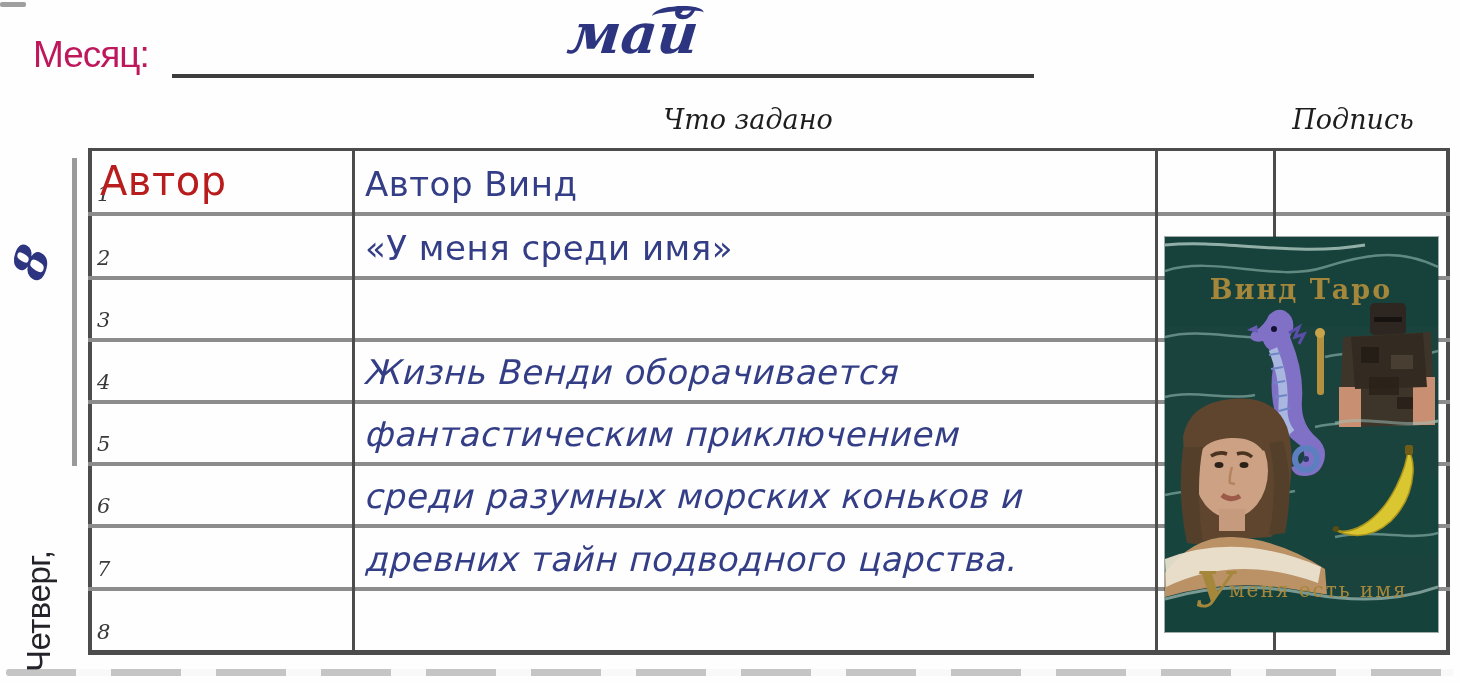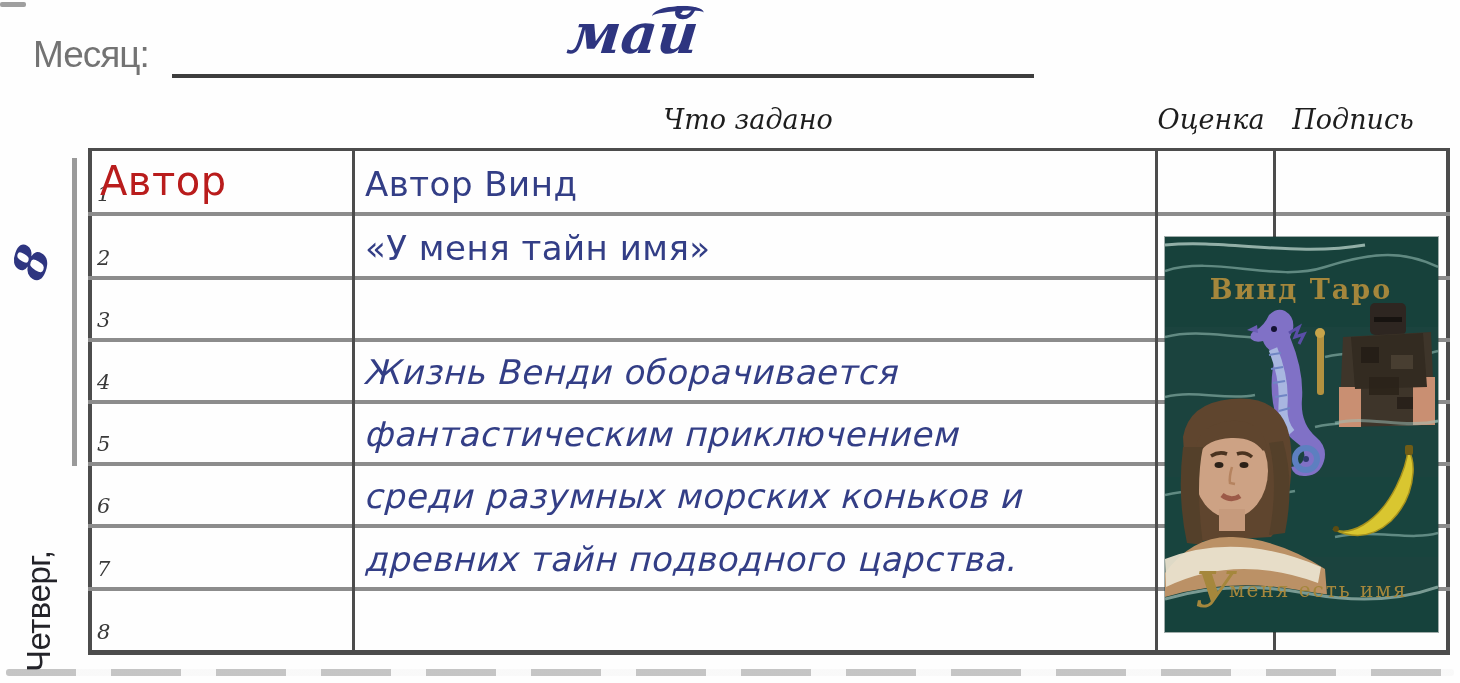--- a/index.html
+++ b/index.html
@@ -1,20 +1,20 @@
 <!DOCTYPE html>
 <html><head>
 <meta charset="utf-8">
 <style>
   html,body{margin:0;padding:0;background:#ffffff;}
   #page{position:relative;width:1460px;height:683px;background:#fefefe;overflow:hidden;
         font-family:"Liberation Sans",sans-serif;}
 
   
-  .month-label{position:absolute;left:33px;top:34px;font-size:37px;color:#737373;
+  .month-label{position:absolute;left:33px;top:34px;font-size:37px;color:#be185d;
                letter-spacing:-1px;}
   .month-line{position:absolute;left:172px;top:74px;width:862px;height:4px;background:#3d3d3d;}
   .month-value{position:absolute;left:568px;top:0px;font-family:"DejaVu Serif",serif;
                font-style:italic;font-weight:bold;font-size:56px;color:#2e3580;
                transform:skewX(-6deg);}
   .month-tilde{position:absolute;left:652px;top:6px;width:52px;height:12px;
                border-top:5px solid #2e3580;border-radius:60%;transform:rotate(-4deg);}
 
   
   .col-head{position:absolute;top:104px;font-family:"DejaVu Serif",serif;font-style:italic;
@@ -70,21 +70,20 @@
 <body>
 
 <div id="page">
 
   <span class="month-label">Месяц:</span>
   <div class="month-line"></div>
   <span class="month-value">май</span>
   <div class="month-tilde"></div>
 
   <span class="col-head h-task">Что задано</span>
-  <span class="col-head h-grade">Оценка</span>
   <span class="col-head h-sign">Подпись</span>
 
   <div class="day-line"></div>
   <div class="day-value">8</div>
   <div class="weekday">Четверг,</div>
 
   <div id="hw-table">
     <div class="hline dark b-top"></div>
     <div class="hline dark b-bottom"></div>
     <div class="vline b-left"></div>
@@ -100,21 +99,21 @@
     <div class="vline v-grade"></div>
     <div class="vline v-sign"></div>
 
     <div class="row" style="top:0;height:64px">
       <span class="row-num">1</span>
       <span class="row-subject">Автор</span>
       <span class="row-task">Автор Винд</span>
     </div>
     <div class="row" style="top:64px;height:64px">
       <span class="row-num">2</span>
-      <span class="row-task">«У меня тайн имя»</span>
+      <span class="row-task">«У меня среди имя»</span>
     </div>
     <div class="row" style="top:128px;height:62px">
       <span class="row-num">3</span>
       <span class="row-subject"></span>
       <span class="row-task"></span>
     </div>
     <div class="row" style="top:190px;height:62px">
       <span class="row-num">4</span>
       <span class="row-subject"></span>
       <span class="row-task cursive">Жизнь Венди оборачивается</span>

